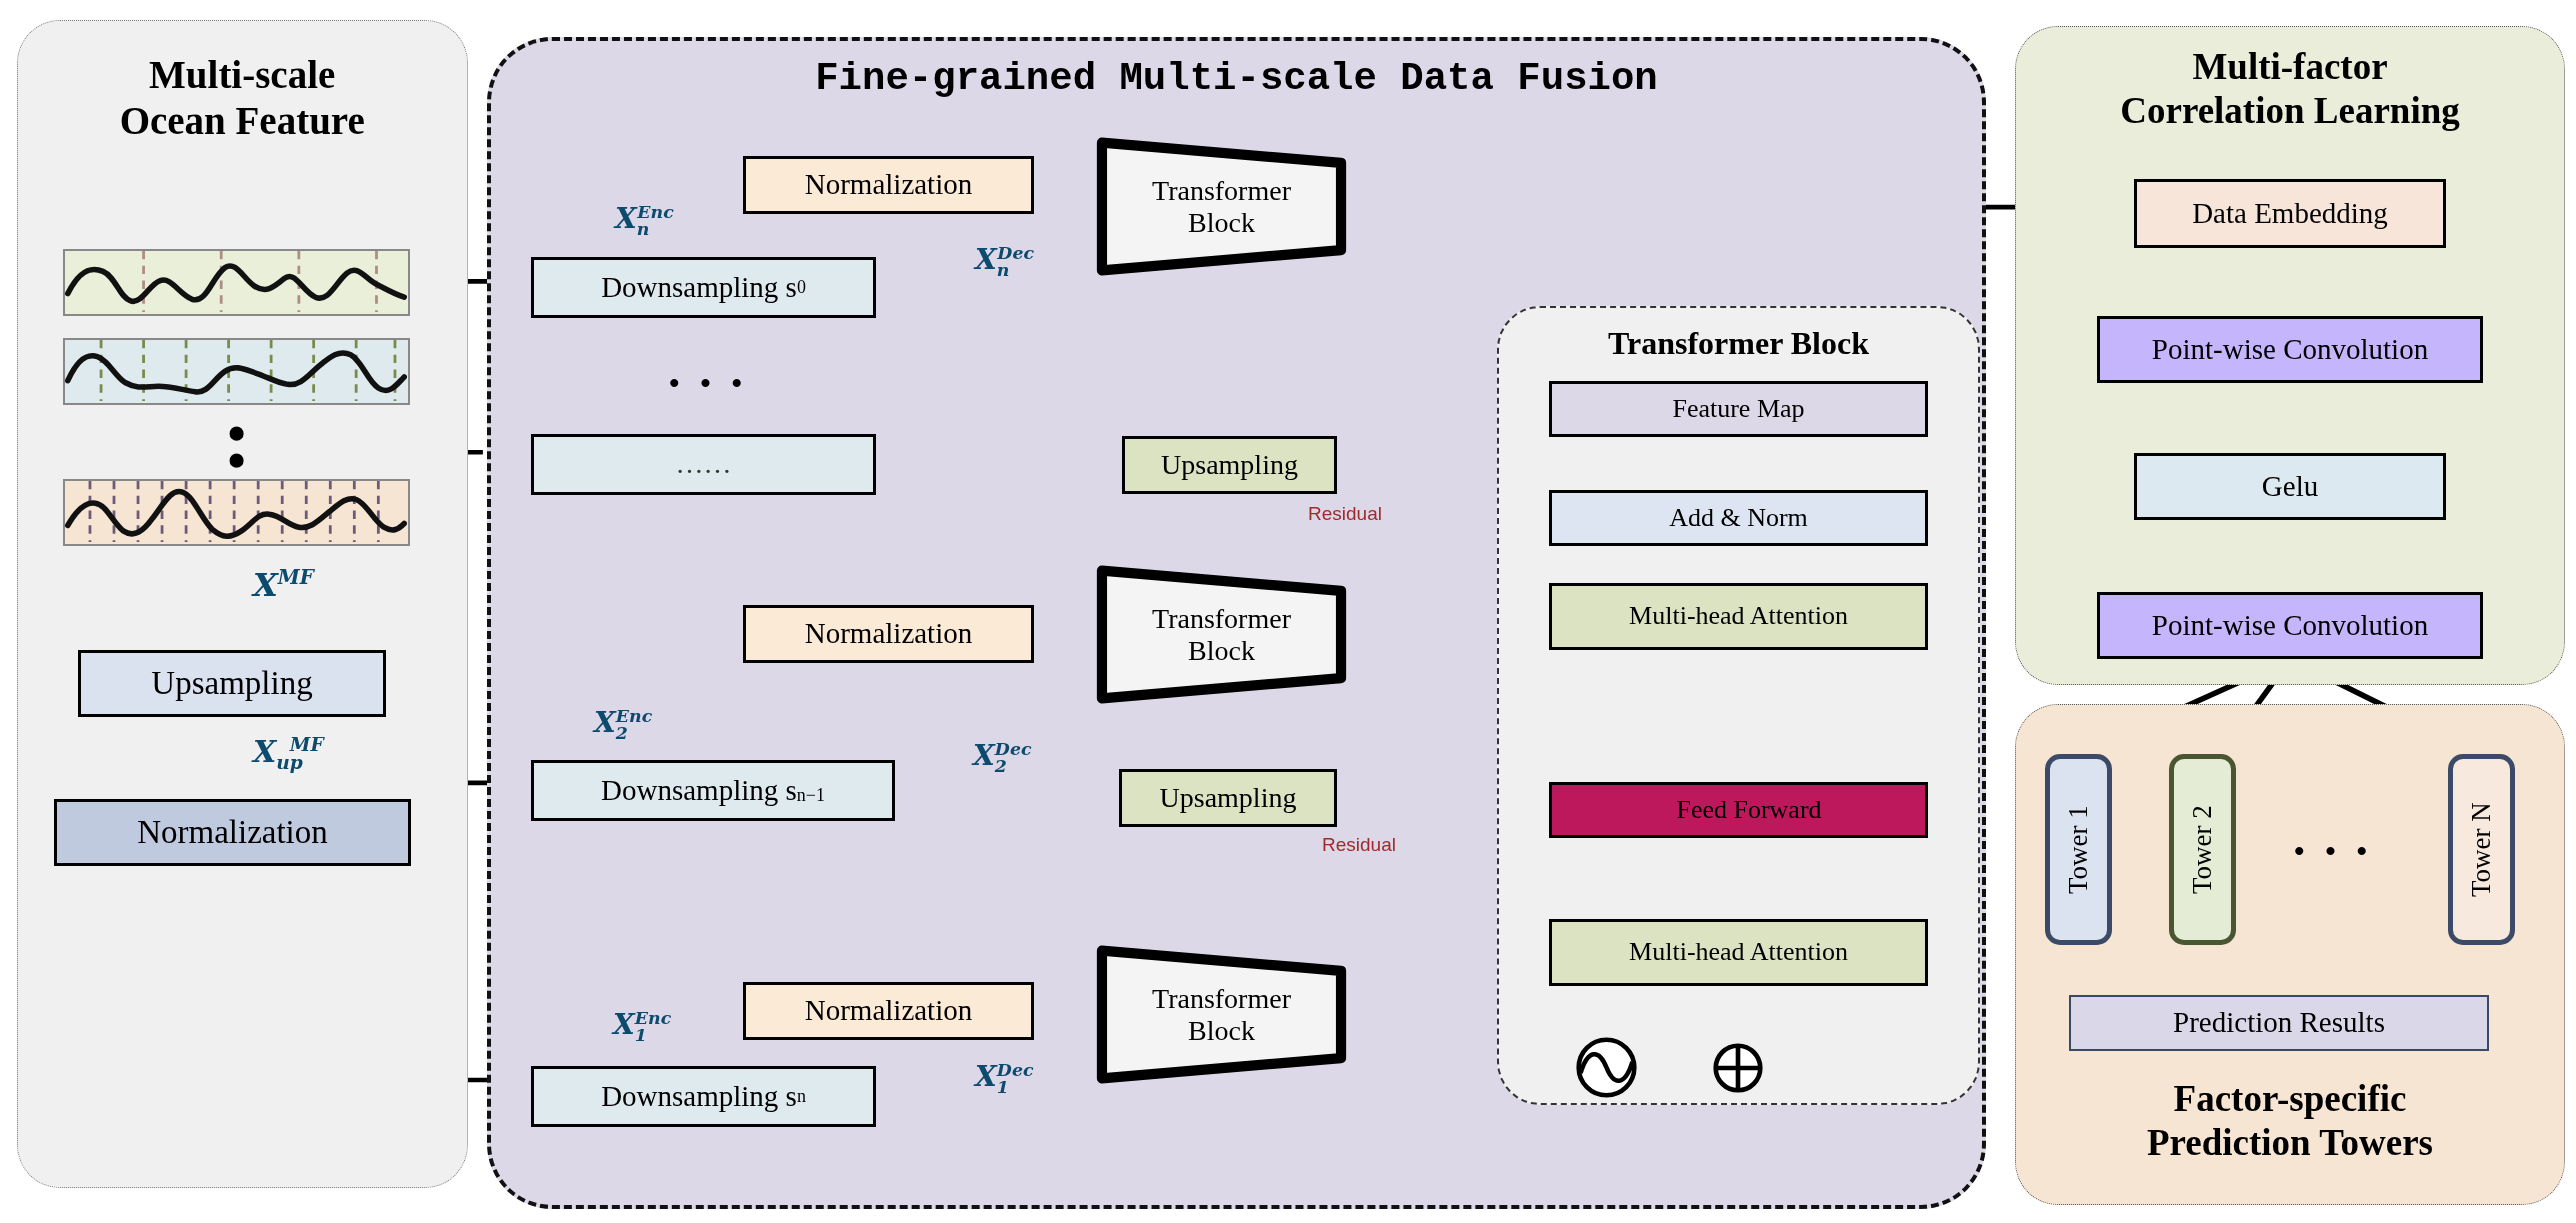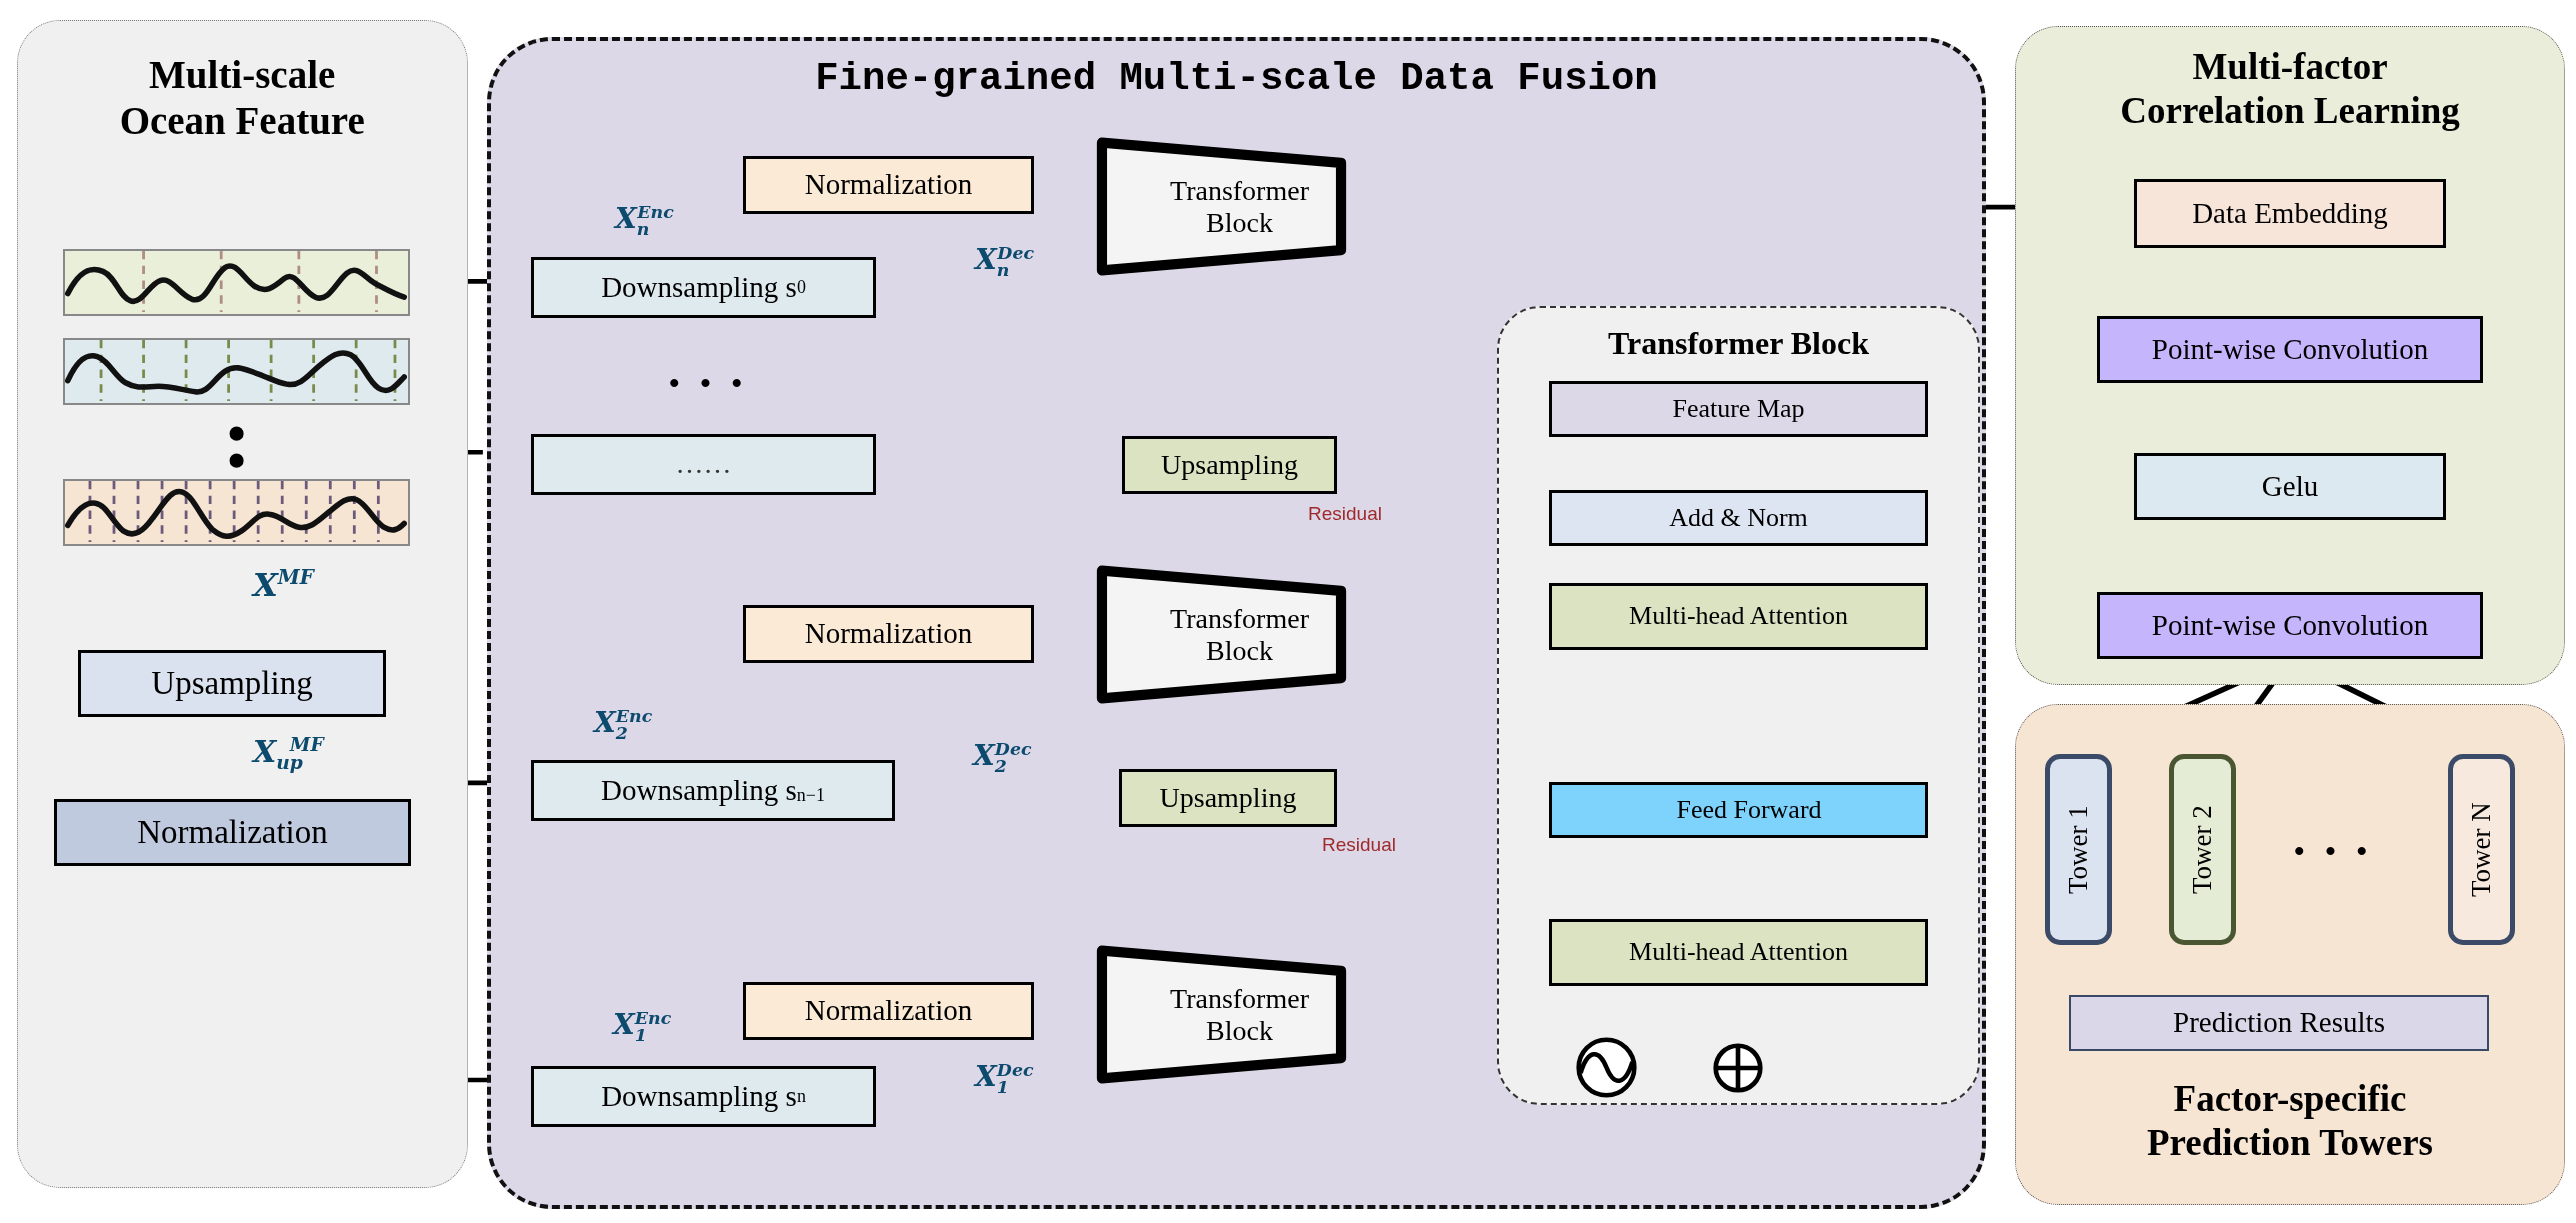--- a/index.html
+++ b/index.html
@@ -30,30 +30,30 @@
 
   .c-norm{background:#faead6;}
   .c-down{background:#dfeaef;}
   .c-up{background:#dbe3c3;}
   .c-emb{background:#f7e5d9;}
   .c-pwc{background:#c4b5fd;}
   .c-gelu{background:#dde9f1;}
   .c-feat{background:#dcd8e8;}
   .c-addnorm{background:#dce5f1;}
   .c-mha{background:#dbe3c3;}
-  .c-ff{background:#7dd3fc;padding-left:21px;}
+  .c-ff{background:#be185d;padding-left:21px;}
   .c-ups-l{background:#dbe2ef;}
   .c-norm-l{background:#bfcade;}
   .c-pred{background:#dad7e9;border:2.8px solid #3a4a66;}
   .c-t1{background:#dbe3f1;border:5.6px solid #3b4a66;border-radius:15px;}
   .c-t2{background:#e4ecd6;border:5.6px solid #4a5632;border-radius:15px;}
   .c-tn{background:#f7e9de;border:5.6px solid #3b4a66;border-radius:15px;}
 
   
-  .trap{position:absolute;padding-left:36px;}
+  .trap{position:absolute;}
   .trap svg{position:absolute;left:0;top:0;overflow:visible;}
   .trap .lbl{position:absolute;left:0;top:0;width:100%;height:100%;
              display:flex;flex-direction:column;align-items:center;
              justify-content:center;color:#000;line-height:1.12;}
 
   
   .wave{position:absolute;border:2.8px solid #888;box-sizing:border-box;}
   .wave svg{display:block;}
 
   

